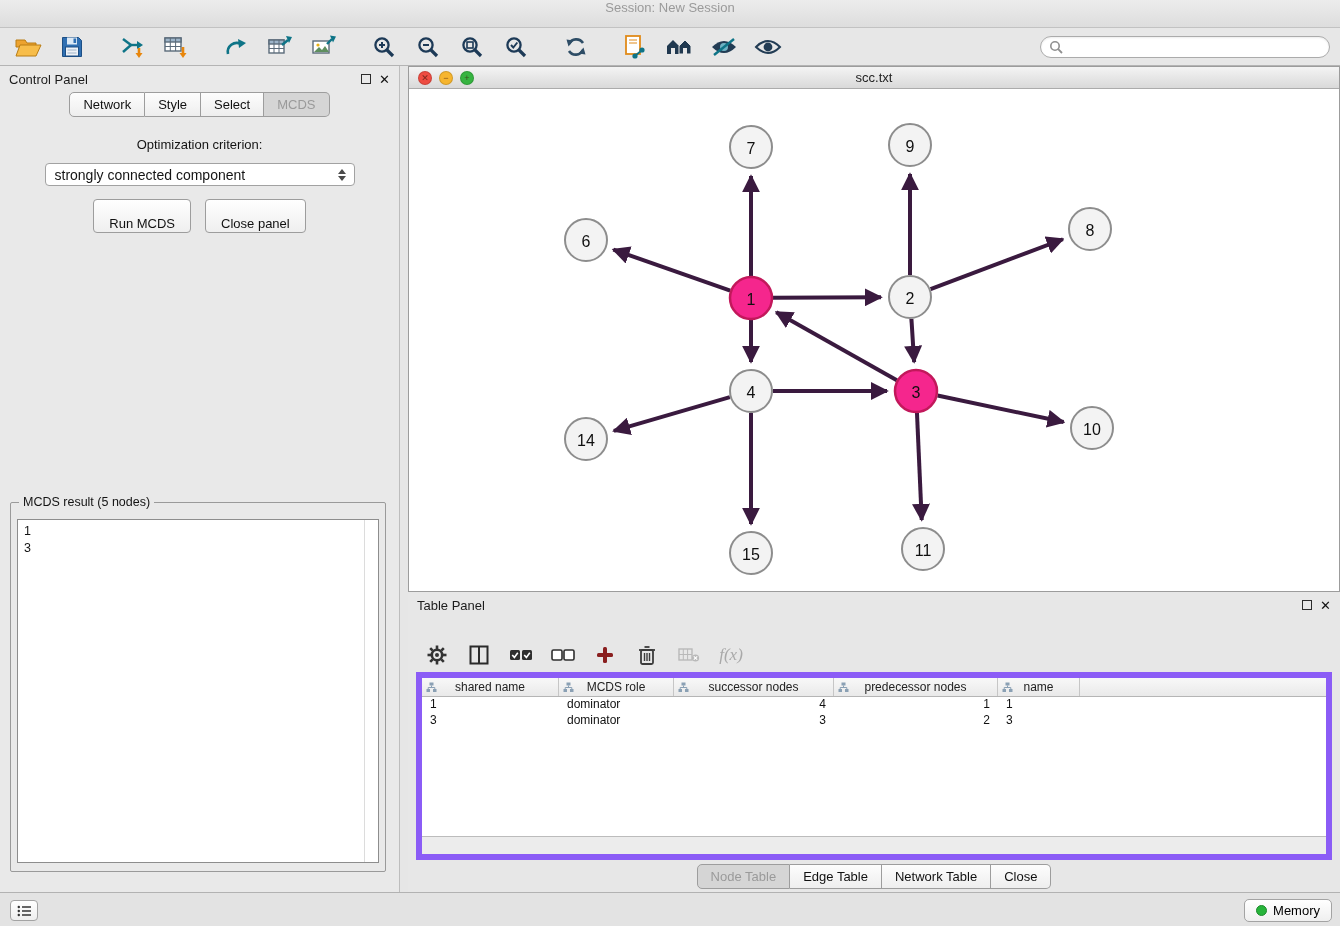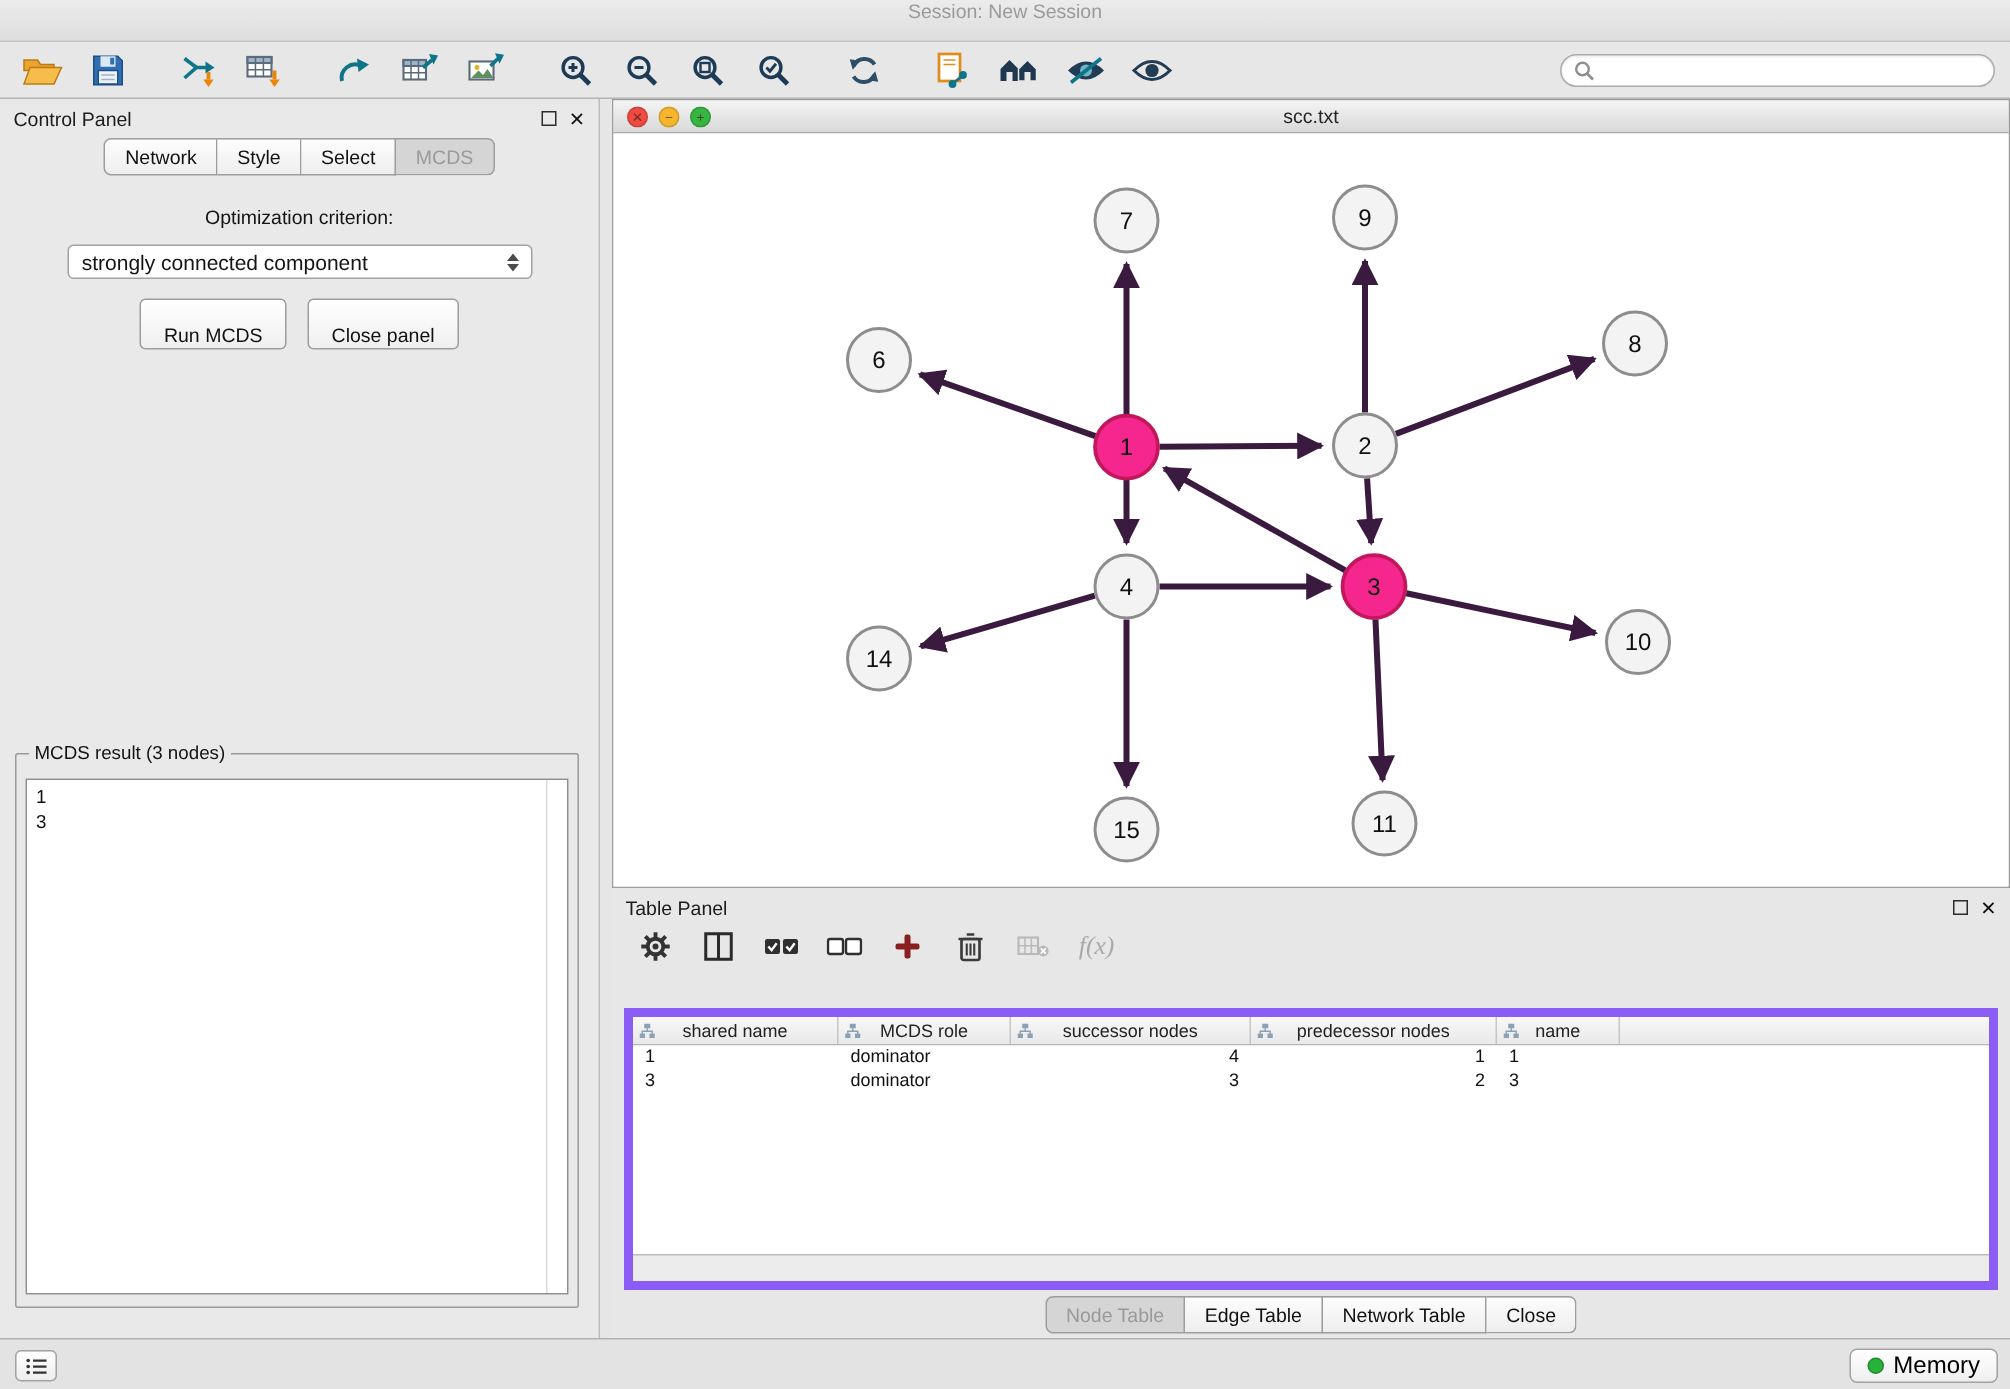--- a/index.html
+++ b/index.html
@@ -103,21 +103,21 @@
   }
   .tl.red { background:#ee4c42; }
   .tl.yellow { background:#f6b52e; }
   .tl.green { background:#37b441; }
   .net-canvas { position:absolute; left:0; top:22px; right:0; bottom:0; background:#ffffff; }
   
   .table-panel {
     position:absolute; left:408px; top:592px; width:932px; height:300px;
     background:#e7e7e7;
   }
-  .tp-toolbar { height:50px; display:flex; align-items:flex-start; padding:0 16px; gap:16px; }
+  .tp-toolbar { height:50px; display:flex; align-items:flex-end; padding:0 16px; gap:16px; }
   .tp-btn { width:26px; height:26px; background:transparent; border:none; cursor:pointer; display:flex; align-items:center; justify-content:center; }
   .fx { font-family:"Liberation Serif",serif; font-style:italic; font-size:17px; color:#a9a9a9; }
   .dtable {
     position:absolute; left:8px; right:8px; top:80px; height:188px;
     border:6px solid #8b5cf6; background:#ffffff; overflow:hidden;
     display:flex; flex-direction:column;
   }
   .thead { display:flex; height:19px; background:linear-gradient(#f8f8f8,#e9e9e9); border-bottom:1px solid #b5b5b5; }
   .th {
     position:relative; border-right:1px solid #c6c6c6; font-size:12px; color:#222;
@@ -136,21 +136,21 @@
     background:#e3e3e3; border-top:1px solid #b2b2b2;
   }
   .list-btn {
     position:absolute; left:10px; top:7px; width:28px; height:21px;
     background:linear-gradient(#ffffff,#eeeeee); border:1px solid #a3a3a3; border-radius:4px;
     display:flex; align-items:center; justify-content:center; cursor:pointer;
   }
   .memory-btn {
     position:absolute; right:8px; top:6px; height:23px; padding:0 11px;
     background:linear-gradient(#ffffff,#efefef); border:1px solid #a3a3a3; border-radius:5px;
-    display:flex; align-items:center; gap:6px; font-size:16px; cursor:pointer;
+    display:flex; align-items:center; gap:6px; font-size:13px; cursor:pointer;
   }
   .green-dot { width:11px; height:11px; border-radius:50%; background:#27b43a; border:1px solid #1d8a2c; }
 </style>
 </head>
 <body>
 
 <div class="titlebar">
   <span>Session: New Session</span>
 </div>
 
@@ -337,21 +337,21 @@
         <i class="down"></i>
       </span>
   </div>
 
   <div class="btn-row">
     <button class="mac-btn">Run MCDS</button>
     <button class="mac-btn">Close panel</button>
   </div>
 
   <fieldset class="result-box">
-    <legend>MCDS result (3 nodes)</legend>
+    <legend>MCDS result (5 nodes)</legend>
     <div class="result-inner">1
 3</div>
   </fieldset>
 </div>
 
 <div class="net-window">
   <div class="net-titlebar">
     <div class="traffic">
       <span class="tl red">✕</span>
       <span class="tl yellow">−</span>

